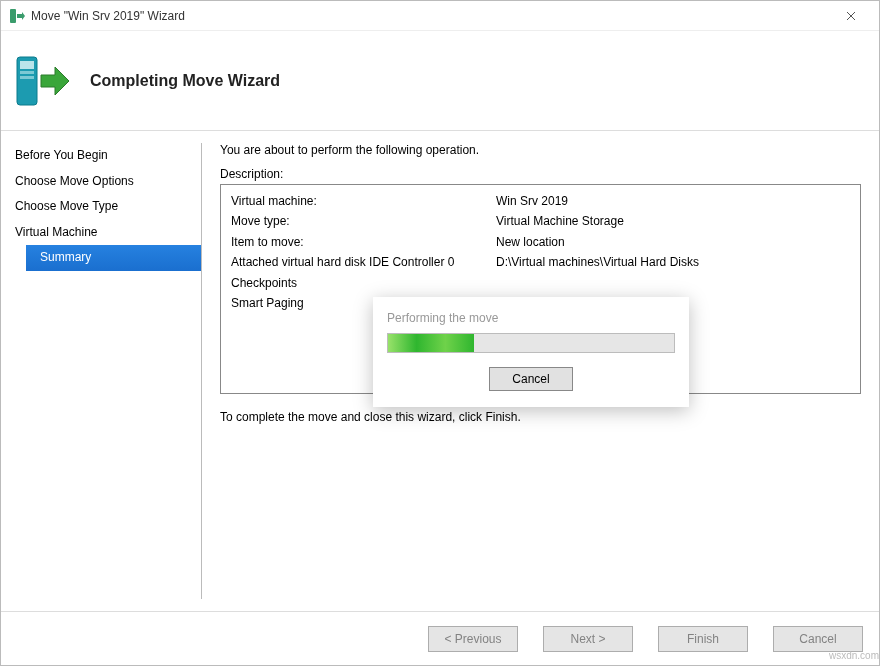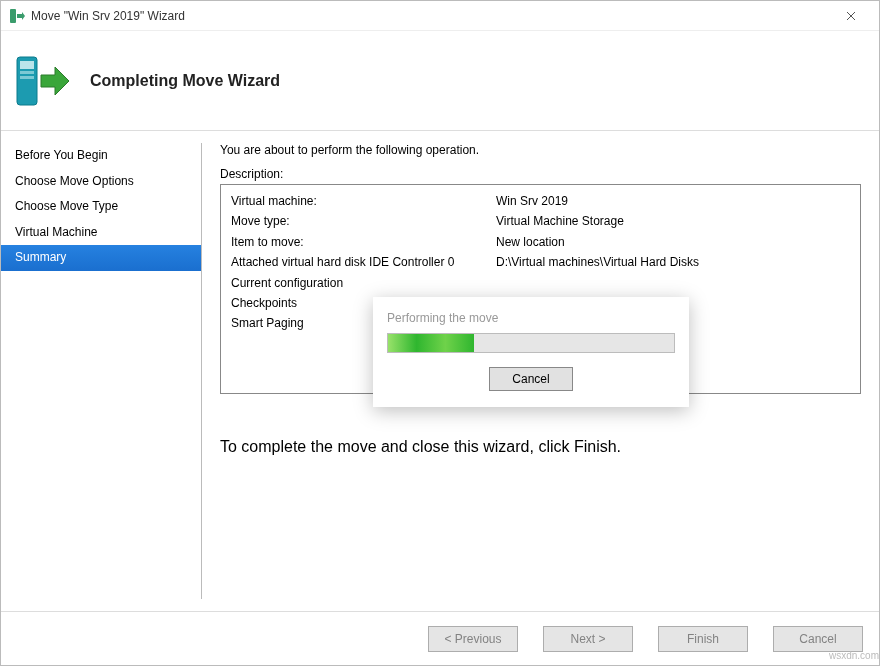--- a/index.html
+++ b/index.html
@@ -8,30 +8,30 @@
     .titlebar { height: 30px; display: flex; align-items: center; padding: 0 8px; border-bottom: 1px solid #eee; }
     .titlebar-icon { width: 16px; height: 16px; margin-right: 6px; display:inline-block; }
     .titlebar-title { font-size: 12px; color: #333; flex: 1; }
     .close-btn { width: 40px; height: 28px; display: flex; align-items: center; justify-content: center; color: #666; font-size: 14px; cursor: pointer; }
     .header { height: 100px; display: flex; align-items: center; padding: 0 4px; border-bottom: 1px solid #ddd; }
     .header-icon { width: 55px; height: 60px; margin-right: 20px; margin-left:10px; }
     .header-title { font-size: 16px; font-weight: 600; color: #222; }
     .body { flex: 1; display: flex; padding: 0; }
     .sidebar { width: 200px; padding: 12px 0 12px 0; }
     .sidebar-item { padding: 2px 14px; font-size: 12px; color: #000; cursor: pointer; line-height: 1.8; }
-    .sidebar-item.selected { background: #1a73e8; background: linear-gradient(#2681e0,#1a6fcf); color: #fff; }
+    .sidebar-item.selected { background: #1a73e8; background: linear-gradient(#2681e0,#1a6fcf); color: #fff; margin-left: 25px; }
     .main { flex: 1; padding: 12px 18px 0 18px; position: relative; }
     .vert-divider { border-left: 1px solid #bbb; height: calc(100% - 24px); margin-top:12px; }
     .intro { margin-bottom: 10px; font-size: 12px; }
     .desc-label { margin-bottom: 3px; font-size: 12px; }
     .desc-box { border: 1px solid #888; height: 210px; padding: 6px 10px; position: relative; }
     .row { display: flex; line-height: 1.7; font-size: 12px; }
     .row .k { width: 265px; }
     .row .v { flex: 1; }
-    .hint { margin-top: 44px; font-size: 16px; }
+    .hint { margin-top: 16px; font-size: 12px; }
     .footer { height: 54px; border-top: 1px solid #ddd; display: flex; justify-content: flex-end; align-items: center; padding: 0 16px; gap: 10px; }
     .btn { min-width: 90px; height: 26px; font-size: 12px; background: #e5e5e5; border: 1px solid #adadad; color: #838383; display: inline-flex; align-items: center; justify-content: center; cursor: not-allowed; margin-left: 15px; }
     .popup { position: absolute; left: 372px; top: 296px; width: 316px; height: 110px; background: #fff; box-shadow: 0 4px 18px rgba(0,0,0,.25); z-index: 10; padding: 14px; }
     .popup-text { color: #999; font-size: 12px; margin-bottom: 8px; }
     .progress { width: 100%; height: 20px; background: #e6e6e6; border: 1px solid #bcbcbc; position: relative; }
     .progress-fill { height: 100%; width: 30%; background: linear-gradient(to right, #98e26a, #2fb62f, #6fd24a, #2fb62f); }
     .popup-btnrow { display: flex; justify-content: center; margin-top: 14px; }
     .popup-cancel { min-width: 84px; height: 24px; background: #e1e1e1; border: 1px solid #888; font-size: 12px; cursor: pointer; }
     .watermark { position:absolute; bottom:4px; right:0; font-size:10px; color:#bbb; }
   </style>
@@ -91,21 +91,20 @@
           </div>
         <div class="row">
             <div class="k">Item to move:</div>
             <div class="v">New location</div>
           </div>
         <div class="row">
             <div class="k">Attached virtual hard disk  IDE Controller 0</div>
             <div class="v">D:\Virtual machines\Virtual Hard Disks</div>
           </div>
         <div class="row">
-            <div class="k">Current configuration</div>
             <div class="v"></div>
           </div>
         <div class="row">
             <div class="k">Checkpoints</div>
             <div class="v"></div>
           </div>
         <div class="row">
             <div class="k">Smart Paging</div>
             <div class="v"></div>
           </div>

